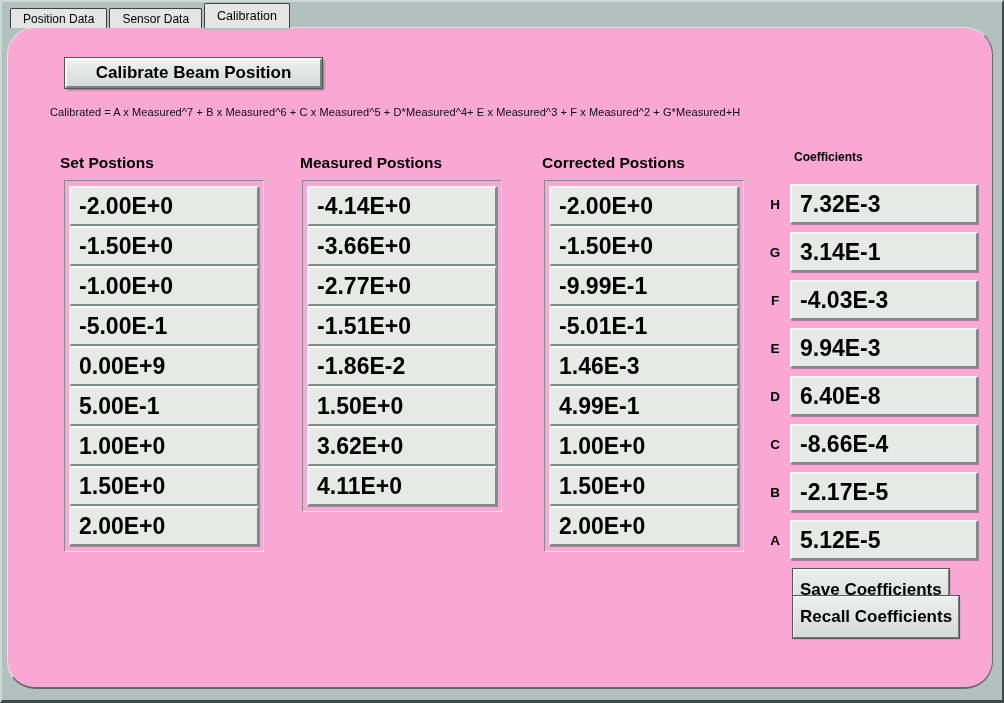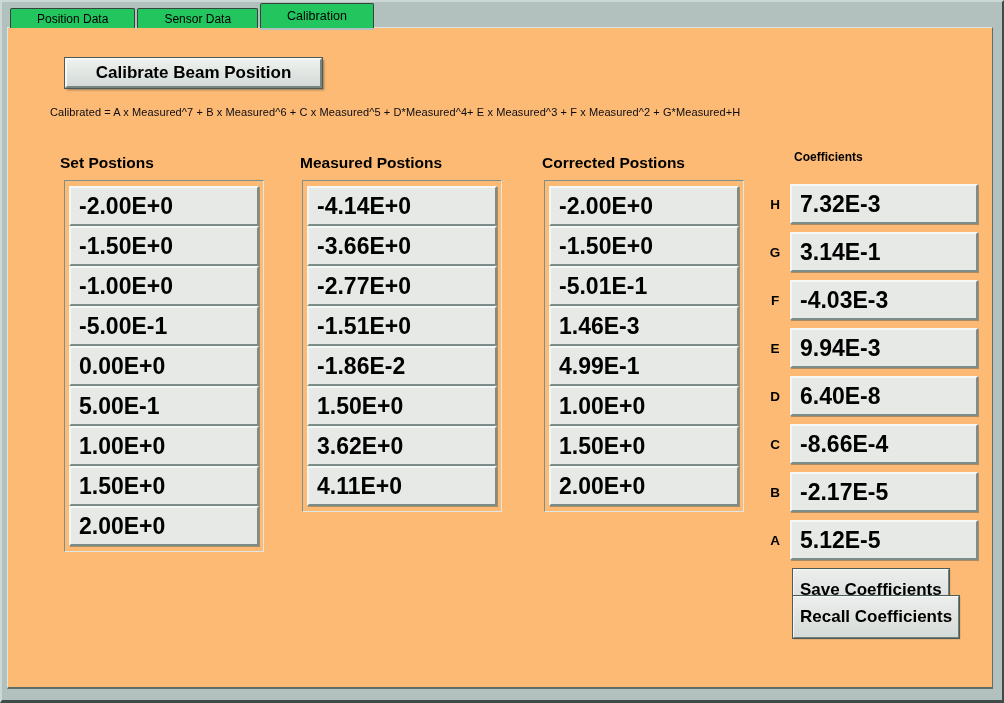--- a/index.html
+++ b/index.html
@@ -10,33 +10,34 @@
   }
   .window{
     position:absolute;inset:0;
     border-top:2px solid #ccd8d5;border-left:2px solid #ccd8d5;
     border-right:2px solid #3f4b49;border-bottom:3px solid #3f4b49;
     box-sizing:border-box;background:#b3c1be;
   }
   
   .tabstrip{position:absolute;left:8px;top:2px;height:24px;z-index:5;display:flex;align-items:flex-end;}
   .tab{
-    position:relative;background:#22c55e;border:1px solid #38423f;border-bottom:none;
-    height:19px;padding:0 26px;margin-right:2px;display:flex;align-items:center;
+    position:relative;background:#e5e5e5;border:1px solid #38423f;border-bottom:none;
+    height:19px;padding:0 12px;margin-right:2px;display:flex;align-items:center;
     font-size:12px;color:#000;cursor:pointer;white-space:nowrap;
     border-top-left-radius:2px;border-top-right-radius:2px;
   }
   .tab.active{height:24px;font-size:12.5px;z-index:6;box-shadow:0 2px 0 #b3c1be;}
   
   .panel{
     position:absolute;left:5px;right:9px;top:25px;bottom:11px;
-    background:#fdba74;
+    background:#f9a8d4;
     border-top:1px solid #dde5e2;border-left:1px solid #dde5e2;
     border-right:1px solid #5d6d6a;border-bottom:2px solid #5d6d6a;
     box-sizing:border-box;
+    border-radius:28px;
   }
   
   .btn-big{
     position:absolute;left:57px;top:30px;width:257px;height:30px;
     background:linear-gradient(#eef1ee,#d3dad7);
     border:2px solid;border-color:#f5f8f5 #75857f #75857f #f5f8f5;
     outline:1px solid #4e5a57;
     box-shadow:2px 2px 2px rgba(55,66,63,.55);
     font-weight:bold;font-size:17px;color:#000;
     display:flex;align-items:center;justify-content:center;cursor:pointer;
@@ -95,41 +96,42 @@
     <div class="col-header" style="left:52px;top:126px;">Set Postions</div>
     <div class="col-header" style="left:292px;top:126px;">Measured Postions</div>
     <div class="col-header" style="left:534px;top:126px;">Corrected Postions</div>
     <div class="col-header" style="left:786px;top:122px;font-size:12px;">Coefficients</div>
 
     <div class="array-col" style="left:56px;">
       <div class="cell">-2.00E+0</div>
       <div class="cell">-1.50E+0</div>
       <div class="cell">-1.00E+0</div>
       <div class="cell">-5.00E-1</div>
-      <div class="cell">0.00E+0</div>
+      <div class="cell">0.00E+9</div>
       <div class="cell">5.00E-1</div>
       <div class="cell">1.00E+0</div>
       <div class="cell">1.50E+0</div>
       <div class="cell">2.00E+0</div>
     </div>
 
     <div class="array-col" style="left:294px;">
       <div class="cell">-4.14E+0</div>
       <div class="cell">-3.66E+0</div>
       <div class="cell">-2.77E+0</div>
       <div class="cell">-1.51E+0</div>
       <div class="cell">-1.86E-2</div>
       <div class="cell">1.50E+0</div>
       <div class="cell">3.62E+0</div>
       <div class="cell">4.11E+0</div>
     </div>
 
     <div class="array-col" style="left:536px;">
       <div class="cell">-2.00E+0</div>
       <div class="cell">-1.50E+0</div>
+      <div class="cell">-9.99E-1</div>
       <div class="cell">-5.01E-1</div>
       <div class="cell">1.46E-3</div>
       <div class="cell">4.99E-1</div>
       <div class="cell">1.00E+0</div>
       <div class="cell">1.50E+0</div>
       <div class="cell">2.00E+0</div>
     </div>
 
     <div class="coef-area">
       <div class="coef-row">

